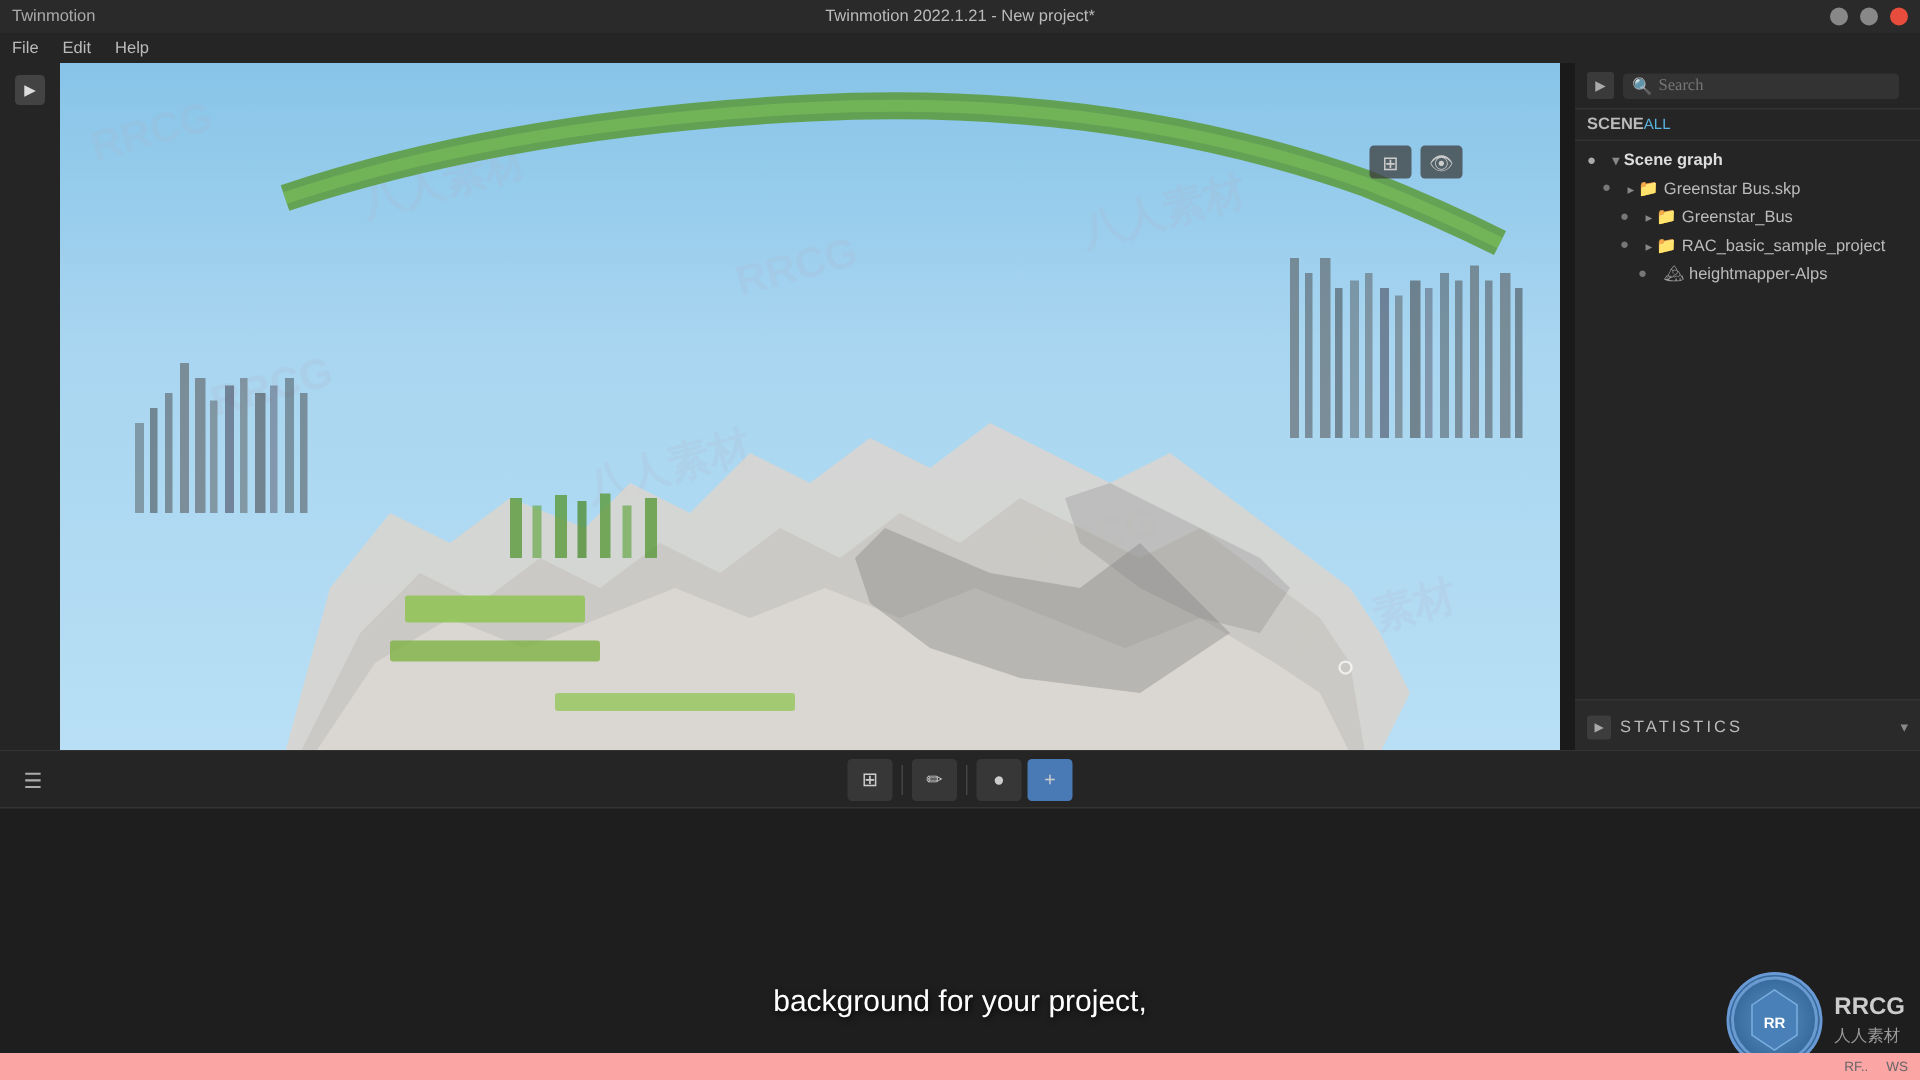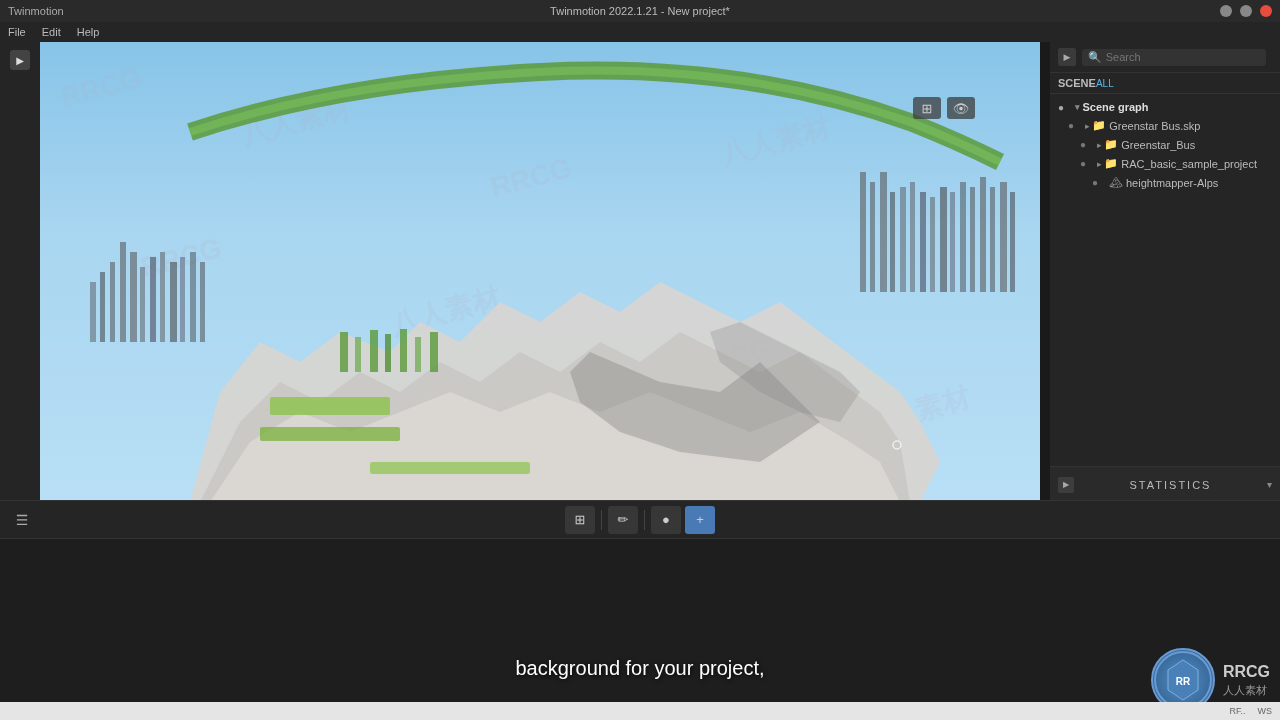--- a/index.html
+++ b/index.html
@@ -116,21 +116,21 @@
     }
     #search-bar {
       display: flex; align-items: center;
       background: #333;
       border-radius: 3px;
       padding: 2px 6px;
       flex: 1; margin: 0 6px;
     }
     #search-bar input {
       background: transparent; border: none; outline: none;
-      color: #aaa; font-size: 11px; width: 100%;
+      color: #aaa; font-size: 11px; width: 100%; font-family: Liberation Serif, serif;
     }
     .scene-header {
       display: flex; align-items: center; 
       padding: 4px 8px;
       font-size: 10px; color: #999;
       border-bottom: 1px solid #333;
     }
     .scene-label { font-weight: bold; color: #bbb; font-size: 11px; }
     .all-label { color: #5ab4e0; font-size: 10px; cursor: pointer; }
 
@@ -243,21 +243,21 @@
       bottom: 8px; left: 8px;
       font-size: 10px; color: #666;
       font-style: italic; letter-spacing: 0.5px;
     }
 
     
     #status-bar {
       position: absolute;
       bottom: 0; left: 0; right: 0;
       height: 18px;
-      background: #e5e5e5;
+      background: #fca5a5;
       display: flex; align-items: center; justify-content: flex-end;
       padding: 0 8px; gap: 12px;
       font-size: 9px; color: #666;
     }
 
     .tree-item.scene-graph { font-weight: bold; color: #ddd; }
   </style>
 </head>
 <body>
 
@@ -409,21 +409,21 @@
 
     <div class="tree-item indent3">
       <span class="eye-icon" style="color:#777;">●</span>
       <span class="file-icon" style="font-size:11px;">🏔</span>
       <span>heightmapper-Alps</span>
     </div>
   </div>
 
   <div id="statistics-bar">
     <div class="play-icon-sm">▶</div>
-    <span class="stats-label" style="letter-spacing:2px; text-transform:uppercase;text-align:center;">STATISTICS</span>
+    <span class="stats-label" style="letter-spacing:2px; text-transform:uppercase;">STATISTICS</span>
     <span class="stats-arrow">▾</span>
   </div>
 </div>
 
 <div id="bottom-bar">
 
   <div id="bottom-toolbar" style="position:relative;">
     <div class="menu-icon-btn">☰</div>
 
     <div id="center-toolbar">

